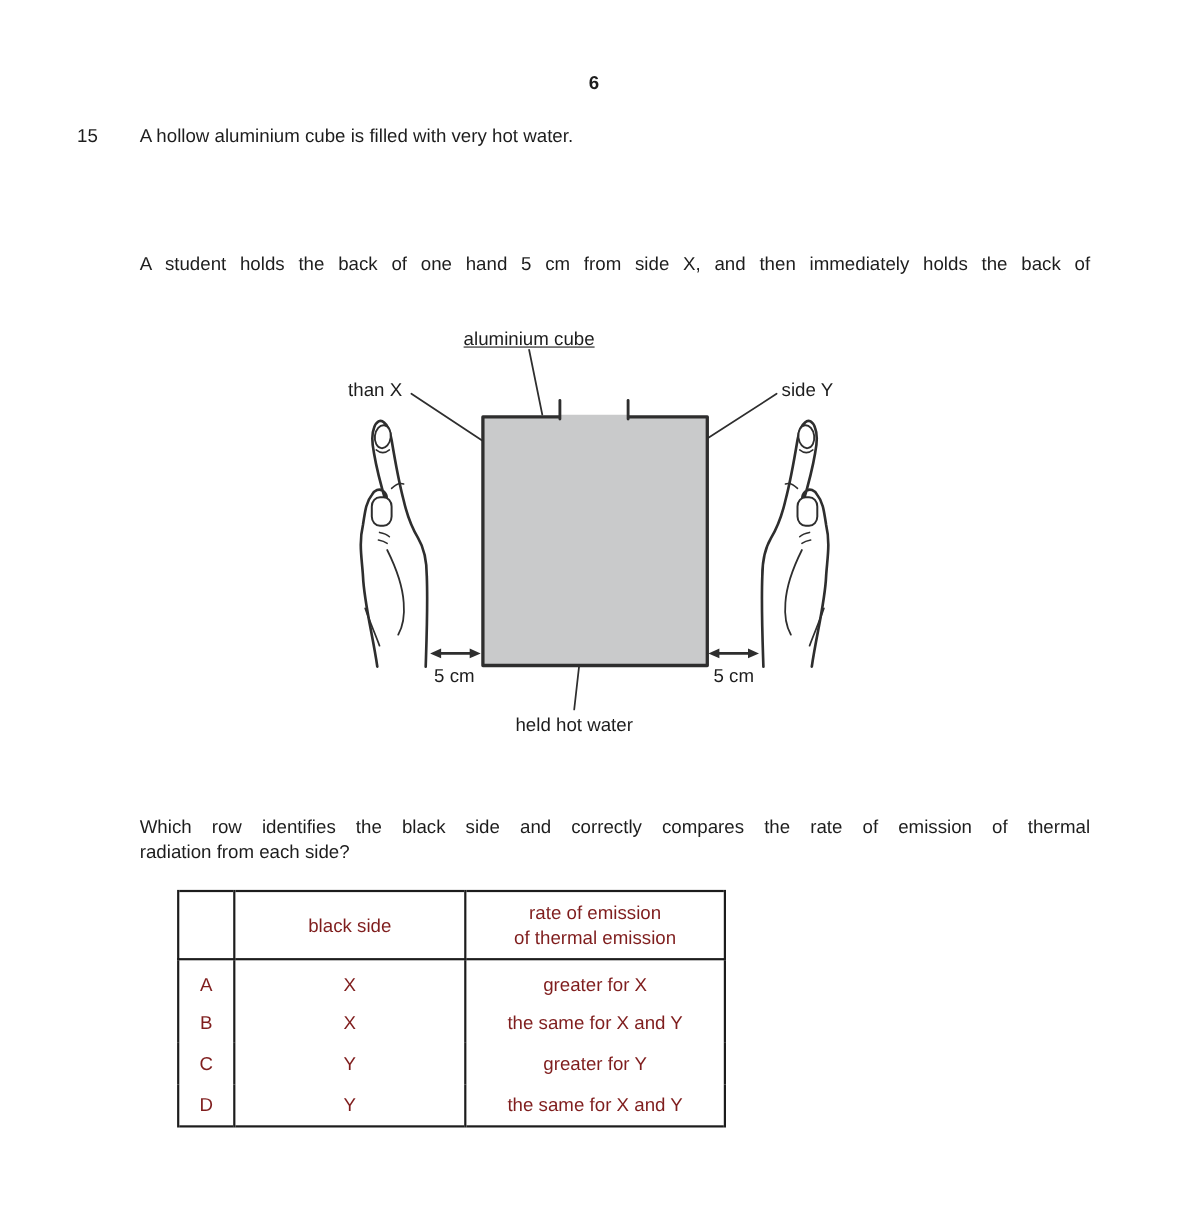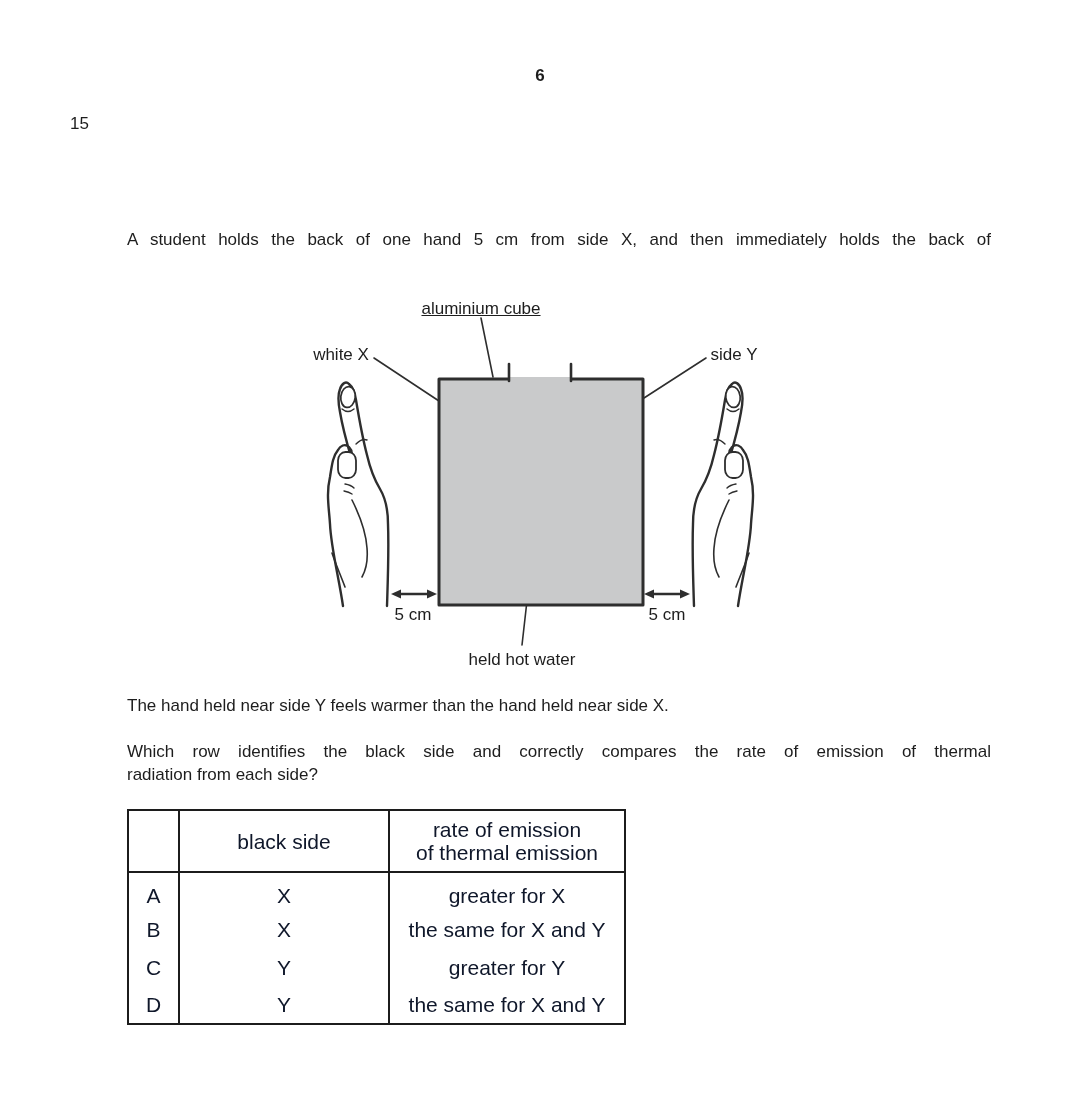--- a/index.html
+++ b/index.html
@@ -10,41 +10,42 @@
   }
   .abs{position:absolute;}
   .pagenum{top:64px;left:0;width:1080px;text-align:center;font-weight:bold;}
   .qnum{left:70px;top:112px;font-weight:normal;}
   .para{left:127px;width:864px;}
   .jline{text-align:justify;text-align-last:justify;}
   .dlabel{transform:translateX(-50%);white-space:nowrap;}
   svg{display:block;}
   .anstable{
     border-collapse:collapse;border:2px solid #1c1c1c;table-layout:fixed;
-    font-size:21px;color:#0f172a;
+    font-size:17px;color:#7f1d1d;margin-left:34px;
   }
   .anstable th,.anstable td{
     border-left:2px solid #1c1c1c;border-right:2px solid #1c1c1c;
     text-align:center;vertical-align:middle;padding:0;font-weight:normal;
   }
   .anstable thead th{border-bottom:2px solid #1c1c1c;}
   .anstable thead tr{height:62px;}
   .anstable tbody tr{height:38px;}
   .anstable tbody tr:first-child td{padding-top:8px;}
   .opt{font-weight:bold;}
 </style>
 </head>
 <body>
 
 <div class="page">
 
   <div class="abs pagenum">6</div>
 
   <div class="abs qnum">15</div>
 
+  <div class="abs para" style="top:112px;">A hollow aluminium cube is filled with very hot water.</div>
 
 
   <div class="abs para" style="top:228px;">
     <div class="jline">A student holds the back of one hand 5 cm from side X, and then immediately holds the back of</div>
   </div>
 
   <svg class="abs" style="left:280px;top:300px;" width="520" height="370" viewBox="280 300 520 370">
     <g stroke="#2e2e2e" fill="none" stroke-linecap="round" stroke-linejoin="round">
 
       <line x1="481" y1="318" x2="493" y2="377" stroke-width="1.6"></line>
@@ -93,27 +94,26 @@
         <path d="M 344,491 q 5,1 8,3" stroke-width="1.4"></path>
         <path d="M 352,500 C 360,516 366,532 367,548 C 368,560 366,570 362,577" stroke-width="1.6"></path>
         <path d="M 332,553 C 336,565 341,576 345,587" stroke-width="1.6"></path>
       </g>
 
       <use href="#hand" transform="translate(1081,0) scale(-1,1)"></use>
     </g>
   </svg>
 
   <div class="abs dlabel" style="left:481px;top:297px;text-decoration:underline;">aluminium cube</div>
-  <div class="abs dlabel" style="left:341px;top:343px;">white X</div>
+  <div class="abs dlabel" style="left:341px;top:343px;">than X</div>
   <div class="abs dlabel" style="left:734px;top:343px;">side Y</div>
   <div class="abs dlabel" style="left:413px;top:603px;">5 cm</div>
   <div class="abs dlabel" style="left:667px;top:603px;">5 cm</div>
   <div class="abs dlabel" style="left:522px;top:648px;">held hot water</div>
 
-  <div class="abs para" style="top:694px;">The hand held near side Y feels warmer than the hand held near side X.</div>
 
   <div class="abs para" style="top:740px;">
     <div class="jline">Which row identifies the black side and correctly compares the rate of emission of thermal</div>
     <div>radiation from each side?</div>
   </div>
 
   <table class="abs anstable" style="left:127px;top:809px;">
     <colgroup>
         <col style="width:51px">
         <col style="width:210px">

